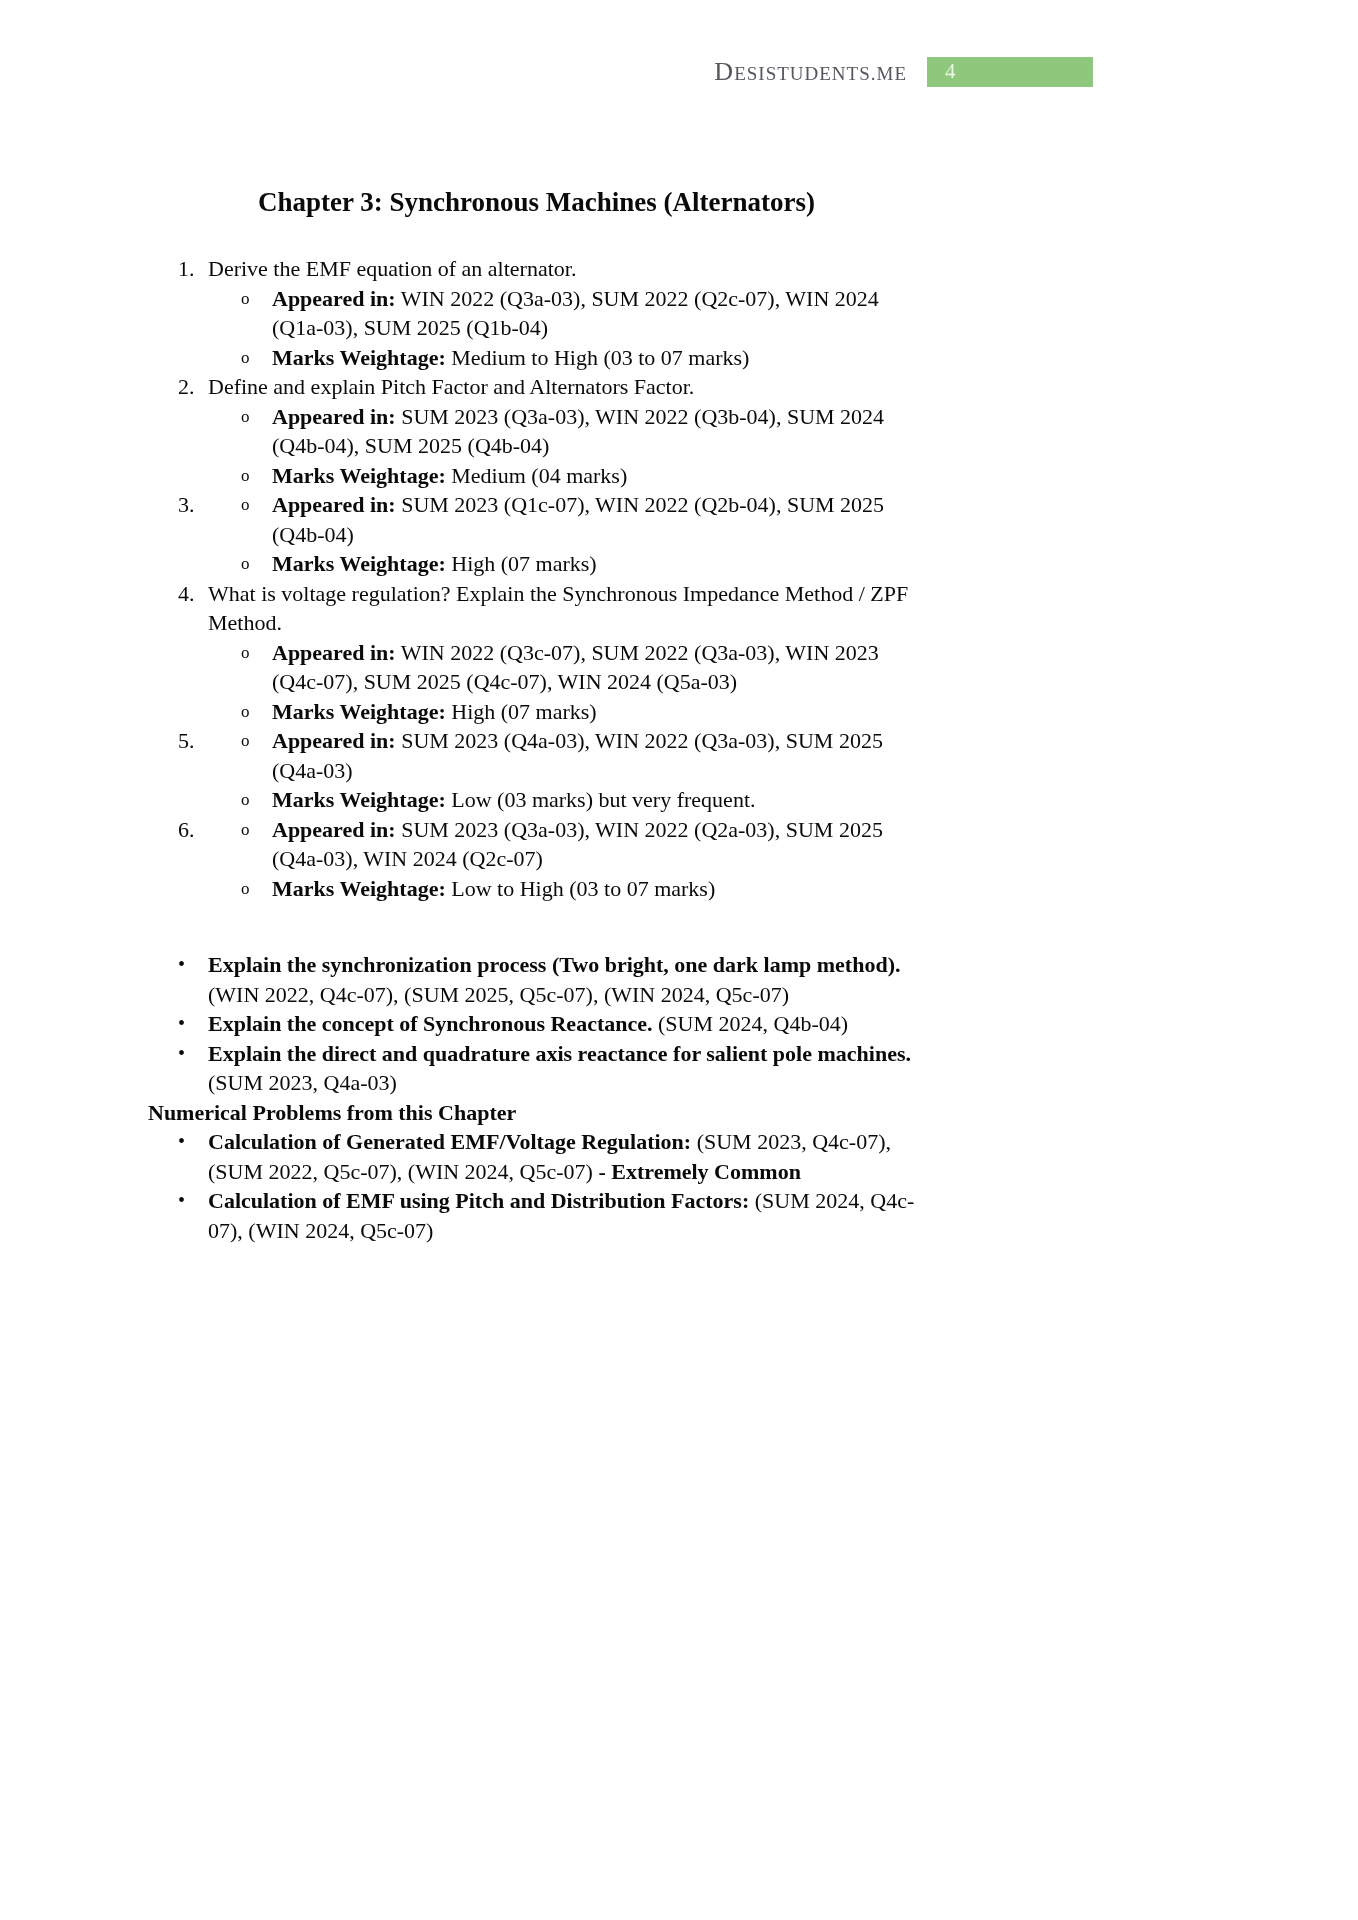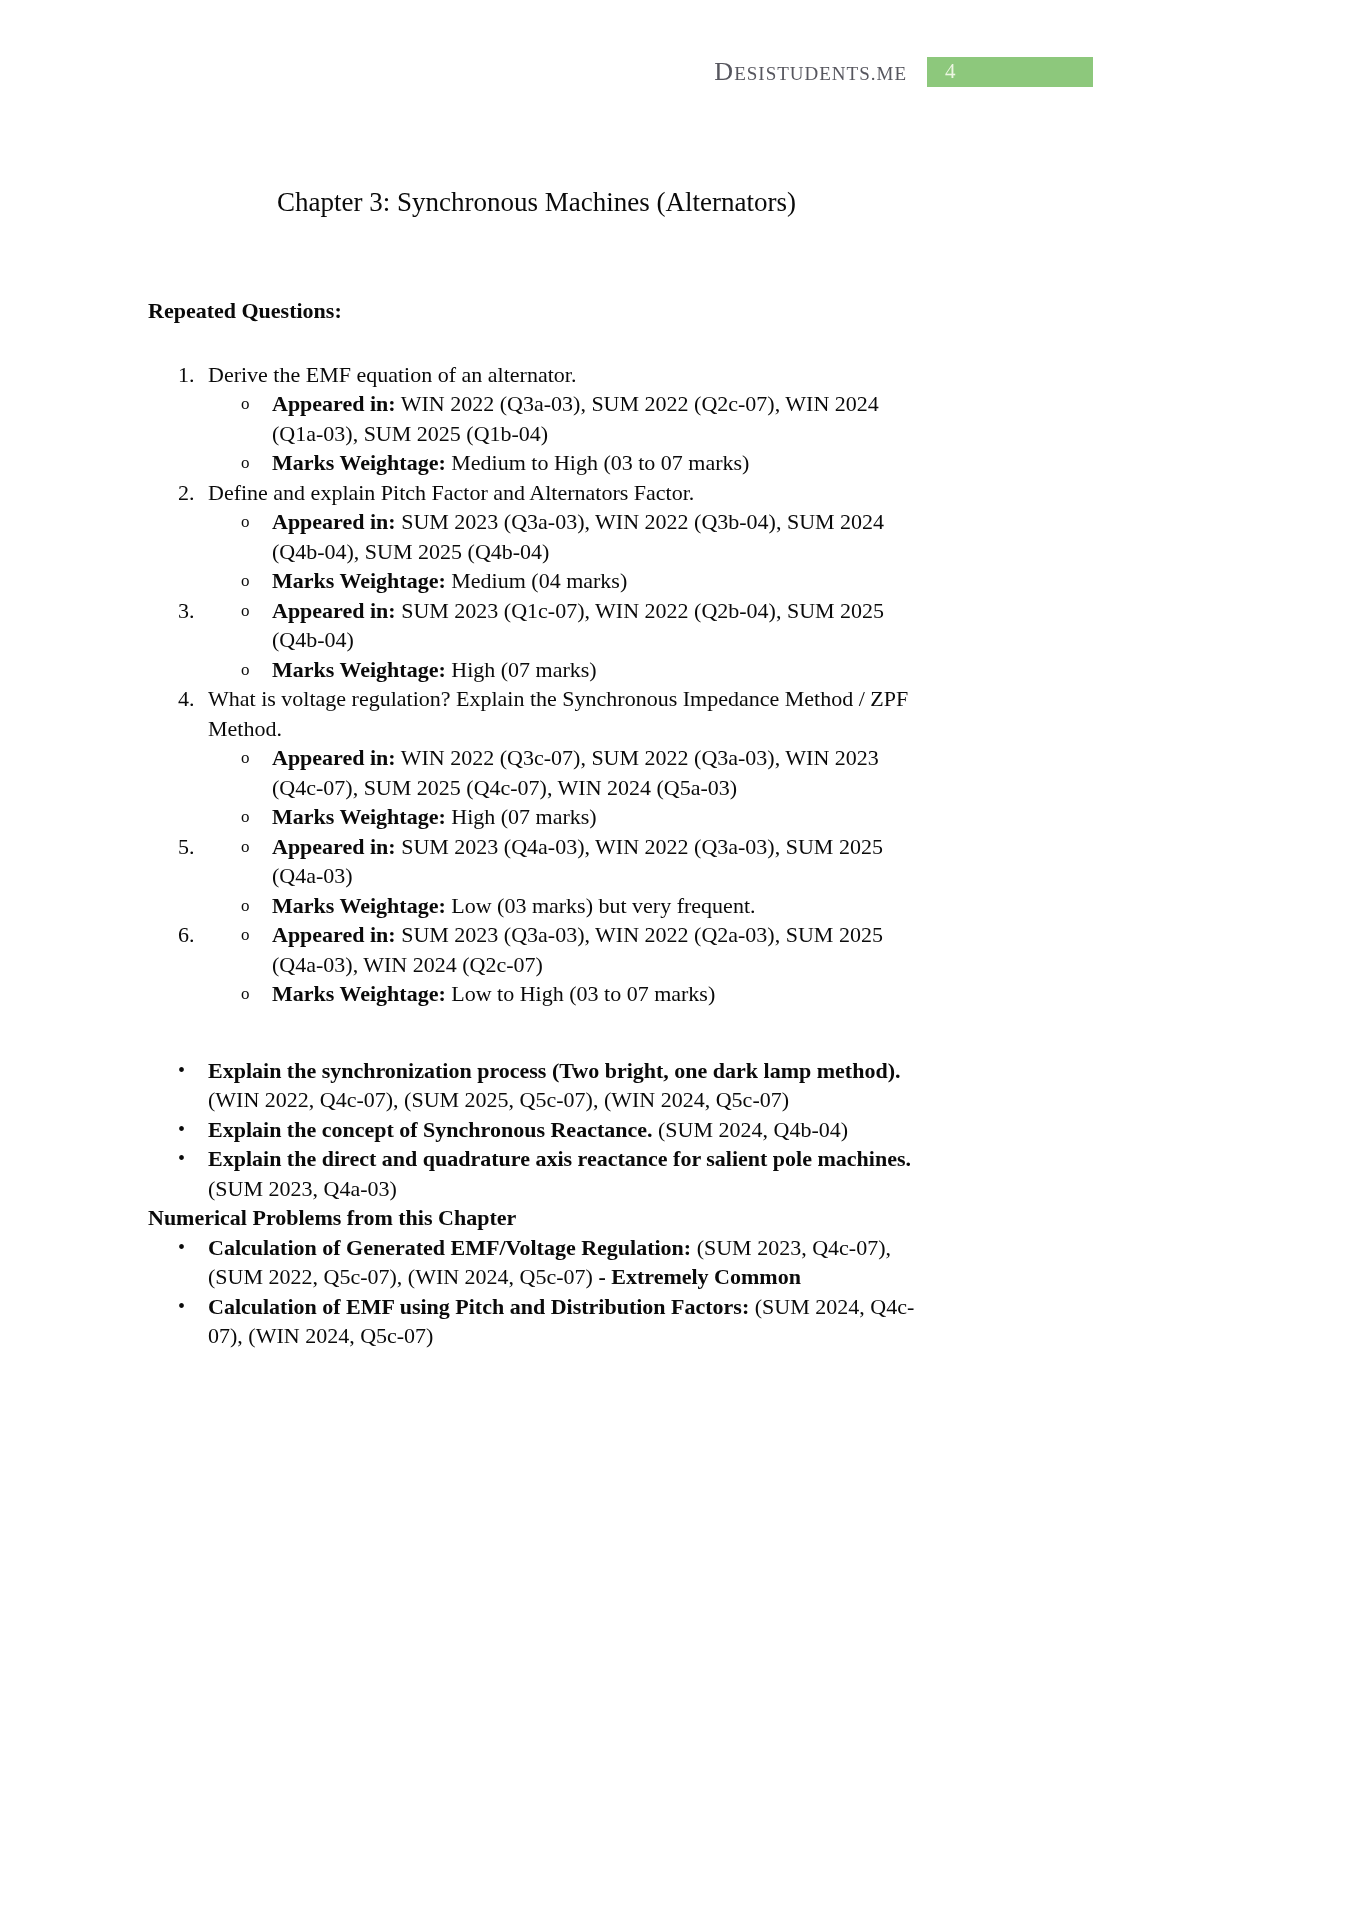--- a/index.html
+++ b/index.html
@@ -40,21 +40,21 @@
   }
   
   .content{
     position:absolute;
     top:184px;
     left:148px;
     right:168px;
   }
   .doc-title{
     text-align:center;
-    font-weight:400;
+    font-weight:700;
     font-size:27px;
     line-height:36px;
     margin:0;
   }
   .sec-heading{
     font-weight:700;
     margin:0;
   }
   .h-repeated{margin-top:76px;}
   .h-other{margin-top:21px;}
@@ -88,21 +88,20 @@
   <span class="site-name" style="color: rgb(86, 86, 94);">DESISTUDENTS.ME</span>
 
   <div class="page-badge" style="background: rgb(141, 200, 124); color: rgb(237, 246, 226);">
     <span>4</span>
   </div>
 
   <div class="content">
 
     <h1 class="doc-title">Chapter 3: Synchronous Machines (Alternators)</h1>
 
-    <div class="sec-heading h-repeated">Repeated Questions:</div>
 
     <div class="rq-list">
         <div class="rq-item">
           <span class="rq-num">1.</span>
           <div class="rq-body">
             <div class="rq-question">Derive the EMF equation of an alternator.</div>
             <div class="sub-row">
               <span class="sub-marker">o</span>
               <div class="sub-text"><span class="bold">Appeared in:</span><span> WIN 2022 (Q3a-03), SUM 2022 (Q2c-07), WIN 2024 (Q1a-03), SUM 2025 (Q1b-04)</span></div>
             </div>

